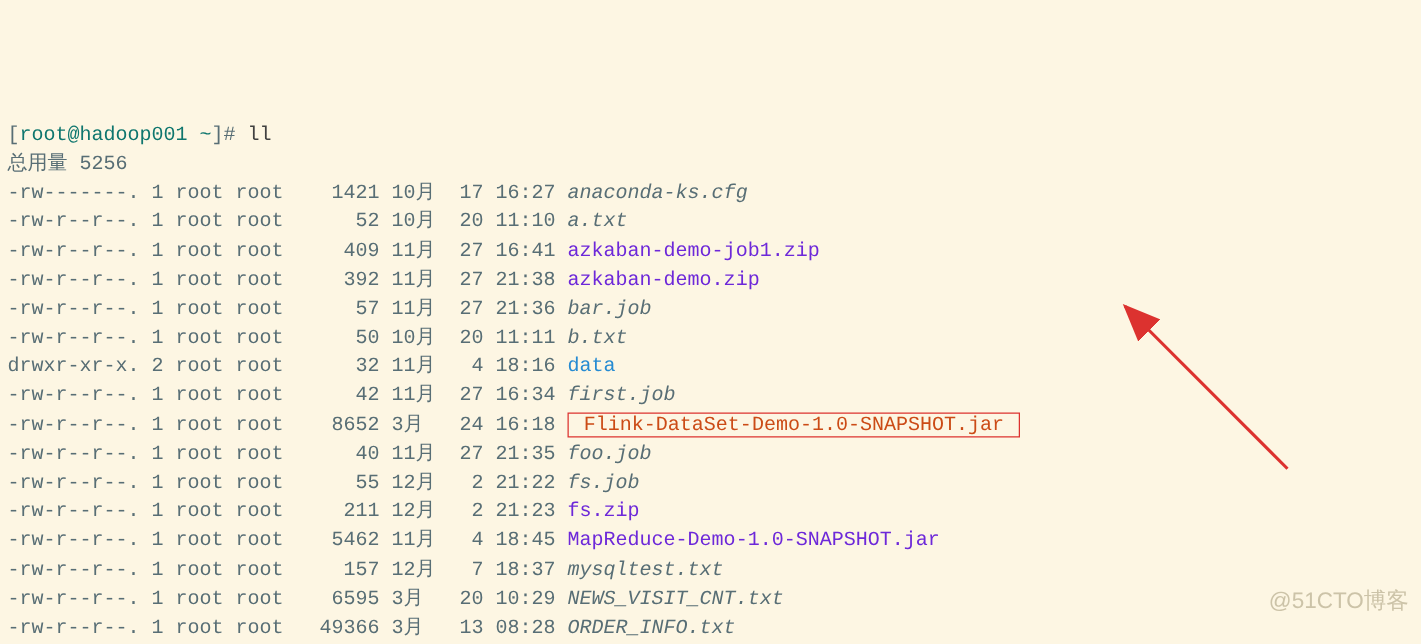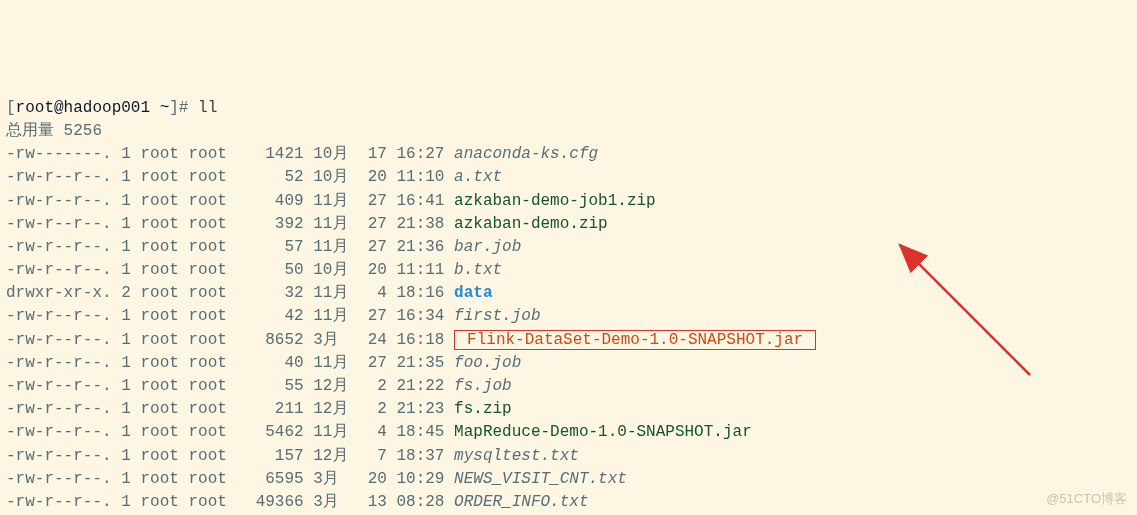--- a/index.html
+++ b/index.html
@@ -10,44 +10,44 @@
       line-height: 1.45;
       color: #586e75;
       padding: 4px 6px;
       white-space: pre;
       position: relative;
       width: 1137px;
       height: 515px;
       overflow: hidden;
     }
     .line { display: block; }
-    .prompt-user { color: #0f172a; }
+    .prompt-user { color: #0f766e; }
     .bracket { color: #586e75; }
     .cmd { color: #404040; }
     .perm { color: #586e75; margin-top: 12px; }
     .fname { color: #586e75; font-style: italic; }
-    .fname-red { color: #14532d; text-align: center; }
-    .fname-blue { color: #268bd2; font-weight: bold; }
+    .fname-red { color: #6d28d9; text-align: center; }
+    .fname-blue { color: #268bd2; font-weight: normal; }
     .boxed {
       border: 1px solid #dc322f;
       padding: 0 12px;
       color: #cb4b16;
     }
     .arrow-svg {
       position: absolute;
       top: 0;
       left: 0;
       pointer-events: none;
     }
     .watermark {
       position: absolute;
       right: 10px;
-      bottom: 6px;
+      bottom: 22px;
       color: #ccc3a8;
-      font-size: 13px;
+      font-size: 18px;
       font-family: sans-serif;
     }
   </style>
 </head>
 <body>
 
 
 
 <div id="terminal"><div class="line"><span class="bracket">[</span><span class="prompt-user">root@hadoop001 ~</span><span class="bracket">]#</span> <span class="cmd">ll</span></div><div class="line">总用量 5256</div><div class="line"><span class="perm">-rw-------. 1 root root    1421 10月  17 16:27 </span><span class="fname">anaconda-ks.cfg</span></div><div class="line"><span class="perm">-rw-r--r--. 1 root root      52 10月  20 11:10 </span><span class="fname">a.txt</span></div><div class="line"><span class="perm">-rw-r--r--. 1 root root     409 11月  27 16:41 </span><span class="fname-red">azkaban-demo-job1.zip</span></div><div class="line"><span class="perm">-rw-r--r--. 1 root root     392 11月  27 21:38 </span><span class="fname-red">azkaban-demo.zip</span></div><div class="line"><span class="perm">-rw-r--r--. 1 root root      57 11月  27 21:36 </span><span class="fname">bar.job</span></div><div class="line"><span class="perm">-rw-r--r--. 1 root root      50 10月  20 11:11 </span><span class="fname">b.txt</span></div><div class="line"><span class="perm">drwxr-xr-x. 2 root root      32 11月   4 18:16 </span><span class="fname-blue">data</span></div><div class="line"><span class="perm">-rw-r--r--. 1 root root      42 11月  27 16:34 </span><span class="fname">first.job</span></div><div class="line"><span class="perm">-rw-r--r--. 1 root root    8652 3月   24 16:18 </span><span class="boxed">Flink-DataSet-Demo-1.0-SNAPSHOT.jar</span></div><div class="line"><span class="perm">-rw-r--r--. 1 root root      40 11月  27 21:35 </span><span class="fname">foo.job</span></div><div class="line"><span class="perm">-rw-r--r--. 1 root root      55 12月   2 21:22 </span><span class="fname">fs.job</span></div><div class="line"><span class="perm">-rw-r--r--. 1 root root     211 12月   2 21:23 </span><span class="fname-red">fs.zip</span></div><div class="line"><span class="perm">-rw-r--r--. 1 root root    5462 11月   4 18:45 </span><span class="fname-red">MapReduce-Demo-1.0-SNAPSHOT.jar</span></div><div class="line"><span class="perm">-rw-r--r--. 1 root root     157 12月   7 18:37 </span><span class="fname">mysqltest.txt</span></div><div class="line"><span class="perm">-rw-r--r--. 1 root root    6595 3月   20 10:29 </span><span class="fname">NEWS_VISIT_CNT.txt</span></div><div class="line"><span class="perm">-rw-r--r--. 1 root root   49366 3月   13 08:28 </span><span class="fname">ORDER_INFO.txt</span></div><div class="line"></div></div>
 

